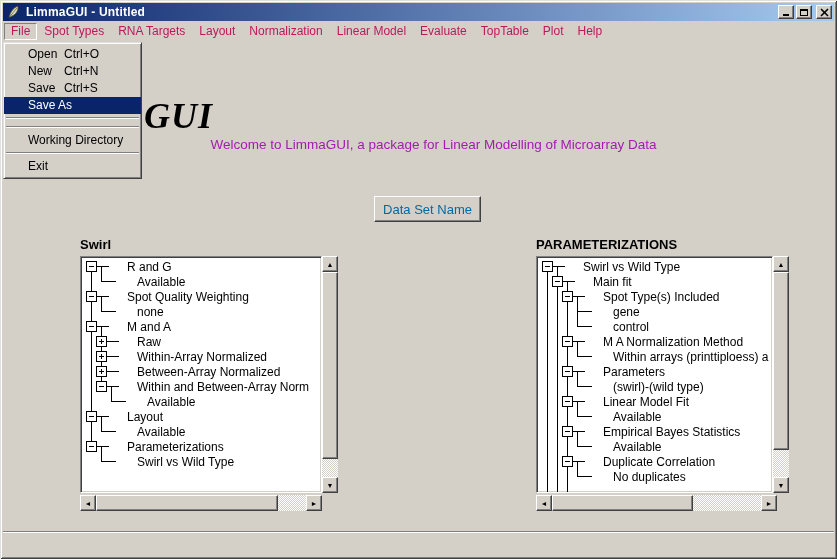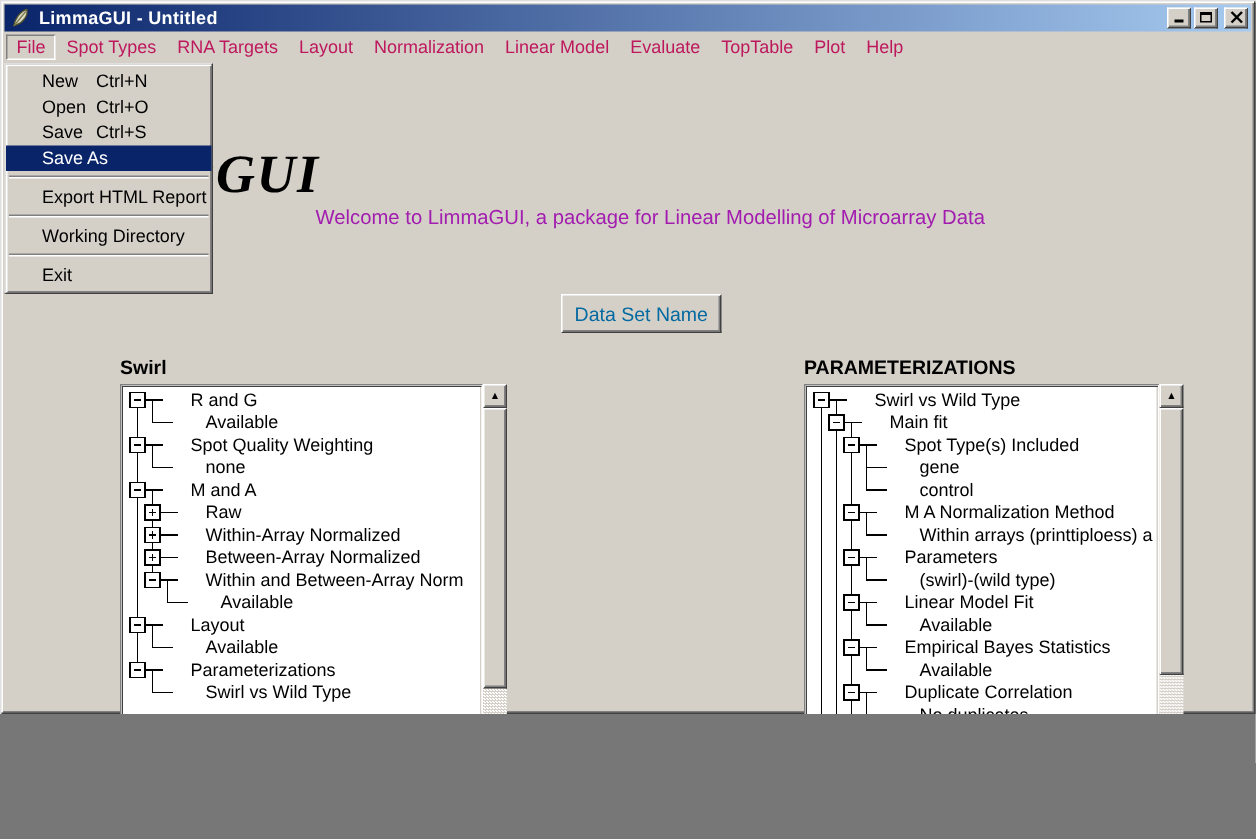--- a/index.html
+++ b/index.html
@@ -1,21 +1,21 @@
 <!DOCTYPE html>
 <html style="--chrome: #d4d0c8; --sel: #0a246a; --tb1: #0a246a; --tb2: #a6caf0;"><head>
 <meta charset="utf-8">
 <style>
   :root{
     --chrome:#d4d0c8; --sel:#0a246a; --tb1:#0a246a; --tb2:#a6caf0;
     --dk:#404040; --md:#808080; --lt:#ffffff;
   }
   *{box-sizing:border-box; margin:0; padding:0;}
   body{background:#777; font-family:"Liberation Sans", sans-serif;}
-  .window{position:relative; width:837px; height:476px; background:var(--chrome);
+  .window{position:relative; width:837px; height:559px; background:var(--chrome);
     box-shadow: inset 1px 1px 0 #dfdfdf, inset -1px -1px 0 var(--dk),
                 inset 2px 2px 0 var(--lt), inset -2px -2px 0 var(--md);
     overflow:hidden;}
   
   .titlebar{position:absolute; left:3px; top:3px; width:831px; height:18px;
     background:linear-gradient(to right, var(--tb1), var(--tb2));
     display:flex; align-items:center; padding-left:3px;}
   .app-icon{width:16px; height:16px; display:inline-block;}
   .title-text{color:#fff; font-weight:bold; font-size:12px; margin-left:4px;
     letter-spacing:0.2px; white-space:nowrap;}
@@ -317,38 +317,35 @@
             <span>►</span>
           </span>
         </div>
       </div>
   </div>
 
   <div class="bottom-strip"></div>
 
   <div class="menu-popup" id="file-menu">
       <div class="mi">
+        <span class="ml">Open</span>
+        <span class="ms">Ctrl+O</span>
+      </div>
+      <div class="mi">
         <span class="ml">New</span>
         <span class="ms">Ctrl+N</span>
       </div>
       <div class="mi">
-        <span class="ml">Open</span>
-        <span class="ms">Ctrl+O</span>
-      </div>
-      <div class="mi">
         <span class="ml">Save</span>
         <span class="ms">Ctrl+S</span>
       </div>
       <div class="mi sel">
         <span class="ml">Save As</span>
       </div>
       <div class="msep"></div>
-      <div class="mi">
-        <span class="ml">Export HTML Report</span>
-      </div>
       <div class="msep"></div>
       <div class="mi">
         <span class="ml">Working Directory</span>
       </div>
       <div class="msep"></div>
       <div class="mi">
         <span class="ml">Exit</span>
       </div>
     </div>
 

